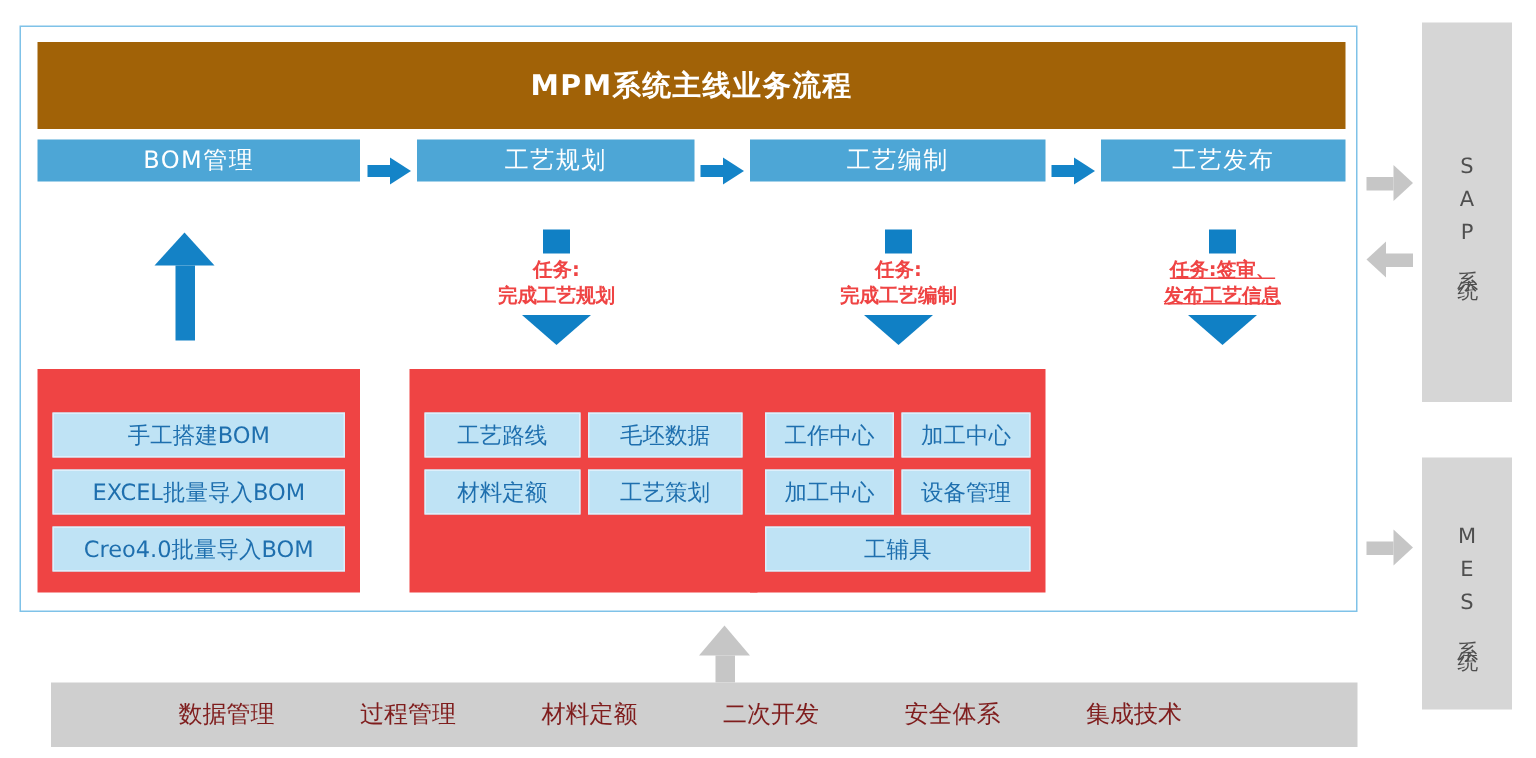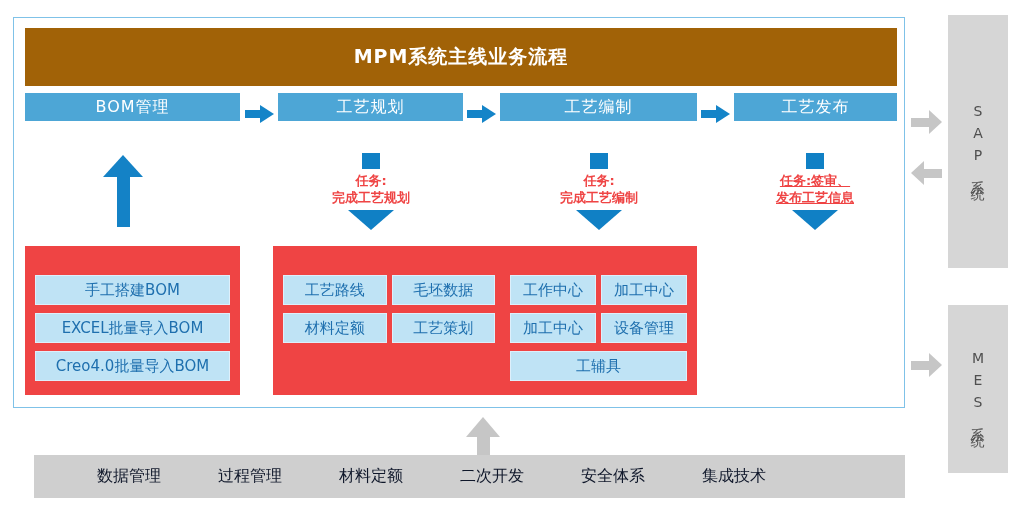--- a/index.html
+++ b/index.html
@@ -158,23 +158,23 @@
   .gray-up .stem { width: 13px; height: 18px; background: #c6c6c6; }
 
   
   .bottom-bar {
     position: absolute;
     left: 34px; top: 455px;
     width: 871px; height: 43px;
     background: #cfcfcf;
     box-sizing: border-box;
     display: flex; align-items: center;
-    padding-left: 63px;
+    padding-left: 85px;
     gap: 57px;
-    color: #0f172a;
+    color: #7f1d1d;
     font-size: 16px;
   }
   .bottom-item { white-space: nowrap; }
 </style>
 </head>
 <body>
 
 <div id="canvas">
 
   <div class="frame"></div>

